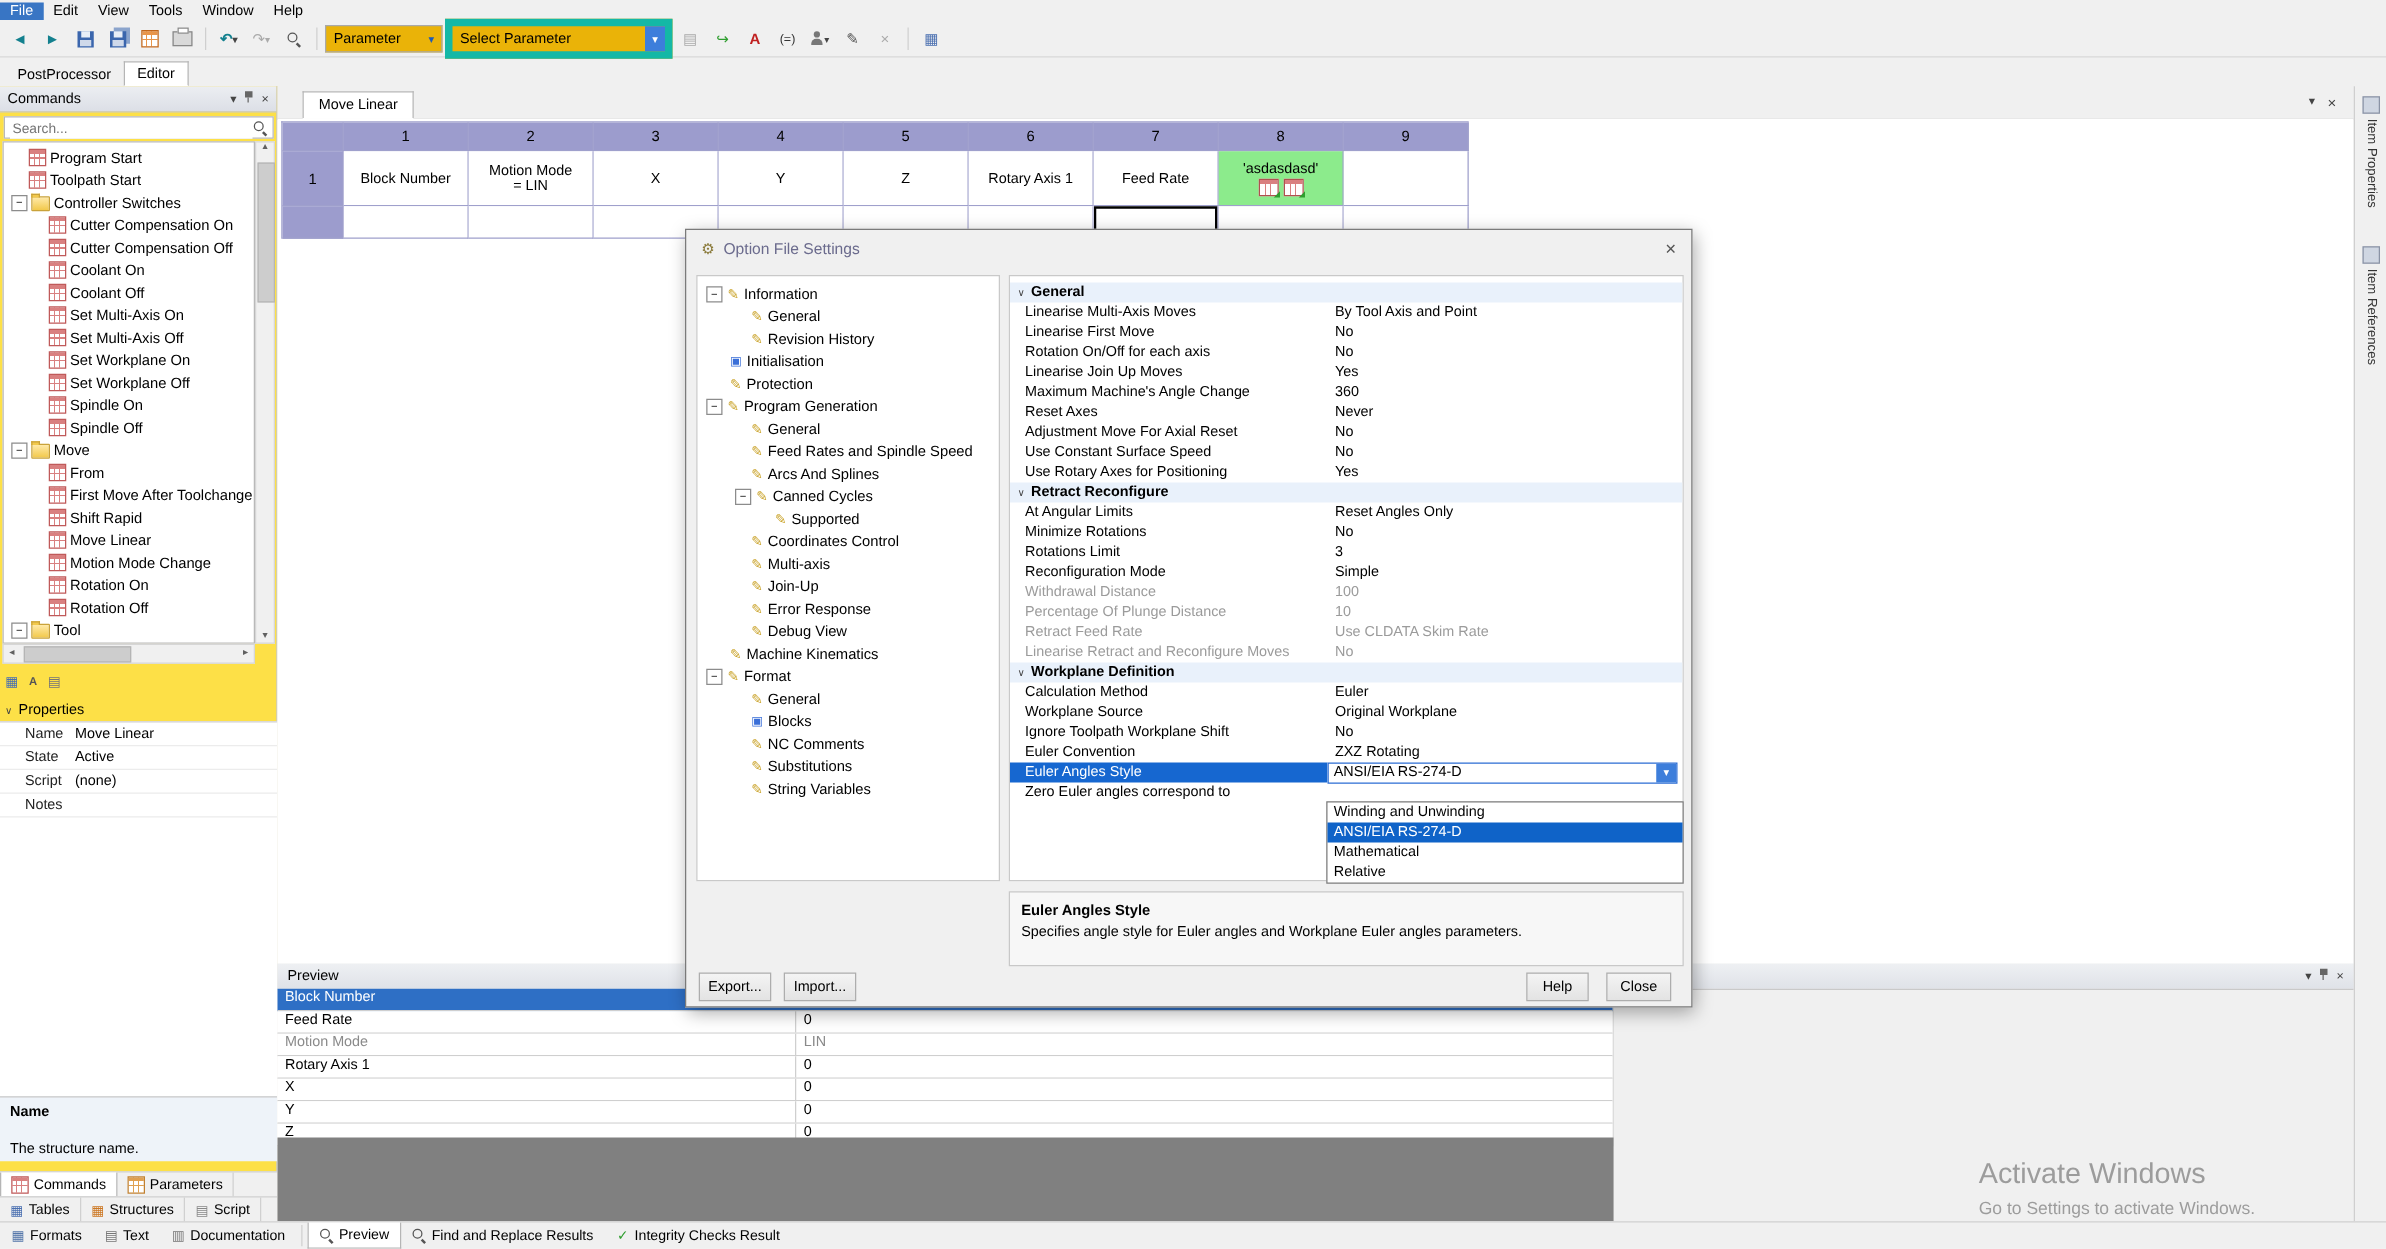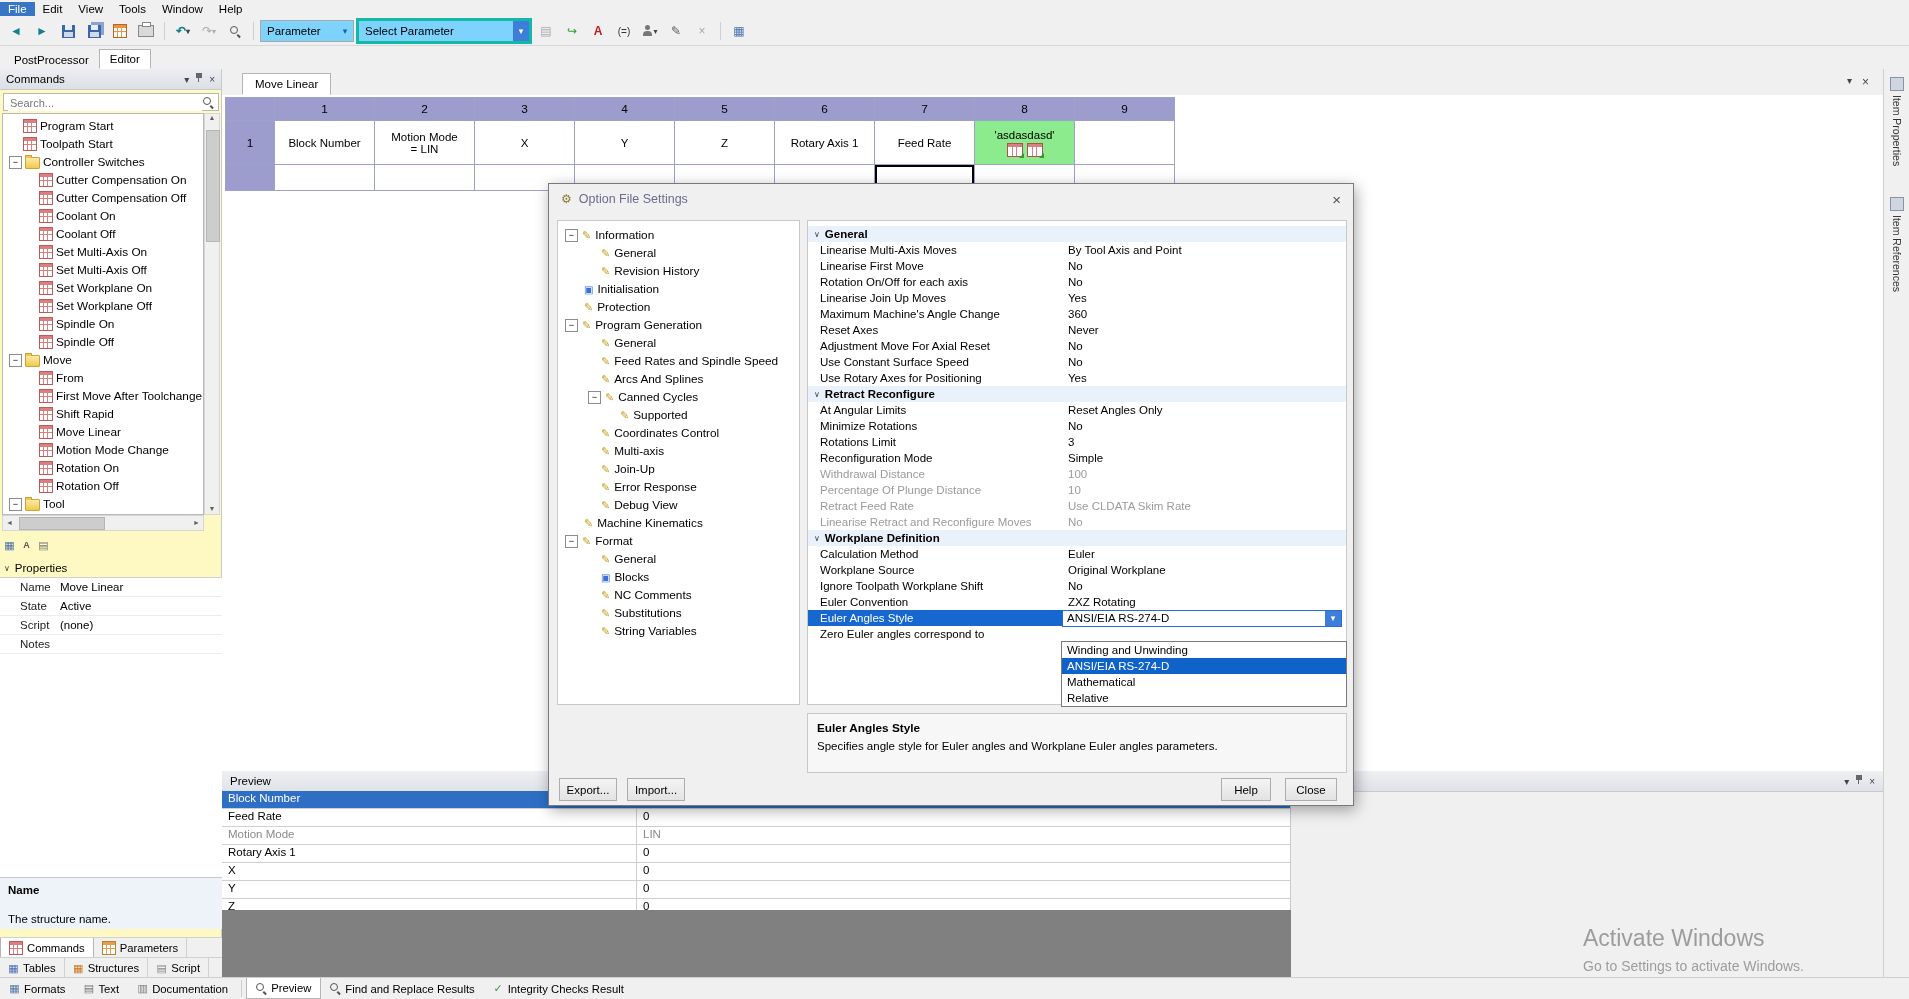--- a/index.html
+++ b/index.html
@@ -9,24 +9,24 @@
 
   
   #menubar{left:0;top:0;width:1909px;height:17px;background:#f0f0f0;display:flex;align-items:center;font-size:11.5px}
   .mitem{padding:1px 8px;cursor:default}
   .mitem.sel{background:#3875c4;color:#fff}
   #toolbar{left:0;top:17px;width:1909px;height:28px;background:#f0f0f0;border-bottom:1px solid #d8d8d8;display:flex;align-items:center;padding-left:4px;gap:2px}
   .tb{height:22px;min-width:20px;display:flex;align-items:center;justify-content:center;padding:0 2px}
   .tsep{width:1px;height:18px;background:#cfcfcf;margin:0 4px}
   .teal{color:#13808e;font-size:12px;font-weight:bold}
   .gray{color:#aaa}
-  .combo{height:20px;border:1px solid #a9a9a9;background:#7dd3fc;display:flex;align-items:center;font-size:11.5px}
+  .combo{height:20px;border:1px solid #a9a9a9;background:#eab308;display:flex;align-items:center;font-size:11.5px}
   .combo .cv{flex:1;padding:0 6px;white-space:nowrap;overflow:hidden}
   .combo .cbtn{width:16px;height:100%;display:flex;align-items:center;justify-content:center;font-size:9px;color:#1d5bb8}
-  #selparam{border:3px solid #14b8a6;width:170px}
+  #selparam{border:6px solid #14b8a6;width:170px}
   #selparam .cbtn{background:#3d7edb;color:#fff}
   #paramcombo{width:92px}
 
   
   .ic-save{width:13px;height:13px;background:#3b66ad;position:relative;display:inline-block}
   .ic-save::before{content:"";position:absolute;left:3px;top:0;width:7px;height:5px;background:#e8eef7}
   .ic-save::after{content:"";position:absolute;left:2px;bottom:1px;width:9px;height:5px;background:#cfd9ea}
   .ic-save.all{box-shadow:3px -3px 0 0 #8ba4cc}
   .ic-print{width:14px;height:10px;background:#d9d9d9;border:1px solid #888;position:relative;display:inline-block}
   .ic-print::before{content:"";position:absolute;left:3px;top:-4px;width:7px;height:3px;background:#fff;border:1px solid #888}
@@ -59,21 +59,21 @@
   .ic-mini::after{content:"";position:absolute;right:-2px;bottom:-2px;border-left:5px solid transparent;border-bottom:5px solid #2f9e2f}
   .ic-sq{width:11px;height:11px;display:inline-flex;align-items:center;justify-content:center;font-size:11px;flex:none}
   .exp{width:11px;height:11px;border:1px solid #8c8c8c;background:#fff;font-size:9px;line-height:9px;text-align:center;flex:none;display:inline-flex;align-items:center;justify-content:center}
 
   
   #apptabs{left:0;top:45px;width:1909px;height:24px;display:flex;align-items:flex-end;padding-left:4px}
   .apptab{padding:3px 10px;font-size:11.5px}
   .apptab.active{background:#fff;border:1px solid #b5b5b5;border-bottom:1px solid #fff}
 
   
-  #left{left:0;top:69px;width:222px;height:908px;background:#fef9c3;border-right:1px solid #c9c9c9;box-sizing:border-box}
+  #left{left:0;top:69px;width:222px;height:908px;background:#fde047;border-right:1px solid #c9c9c9;box-sizing:border-box}
   .phdr{height:20px;background:linear-gradient(#eceef2,#dcdfe6);border-bottom:1px solid #c9c9c9;display:flex;align-items:center;padding:0 6px;font-size:11.5px}
   .phdr .sp{flex:1}
   .hicon{margin-left:6px;color:#444;font-size:10px}
   #search{position:absolute;left:3px;top:24px;width:216px;height:18px;box-sizing:border-box;border:1px solid #b8b8b8;background:#fff}
   #search input{border:none;outline:none;width:190px;height:14px;margin:1px 0 0 4px;font-family:"Liberation Sans",sans-serif;font-size:11px;color:#999}
   #search .ic-mag{position:absolute;right:4px;top:3px}
   #treebox{position:absolute;left:2px;top:44px;width:202px;height:402px;background:#fff;border:1px solid #b9b9b9;box-sizing:border-box;overflow:hidden;padding-top:3px}
   .ti{height:18px;display:flex;align-items:center;gap:3px;padding-left:6px;white-space:nowrap;font-size:11.8px}
   .ti.c1{padding-left:36px}
   #vscroll{position:absolute;left:204px;top:44px;width:16px;height:402px;background:#f0f0f0;border:1px solid #d6d6d6;box-sizing:border-box;font-size:7px;color:#606060;text-align:center}

